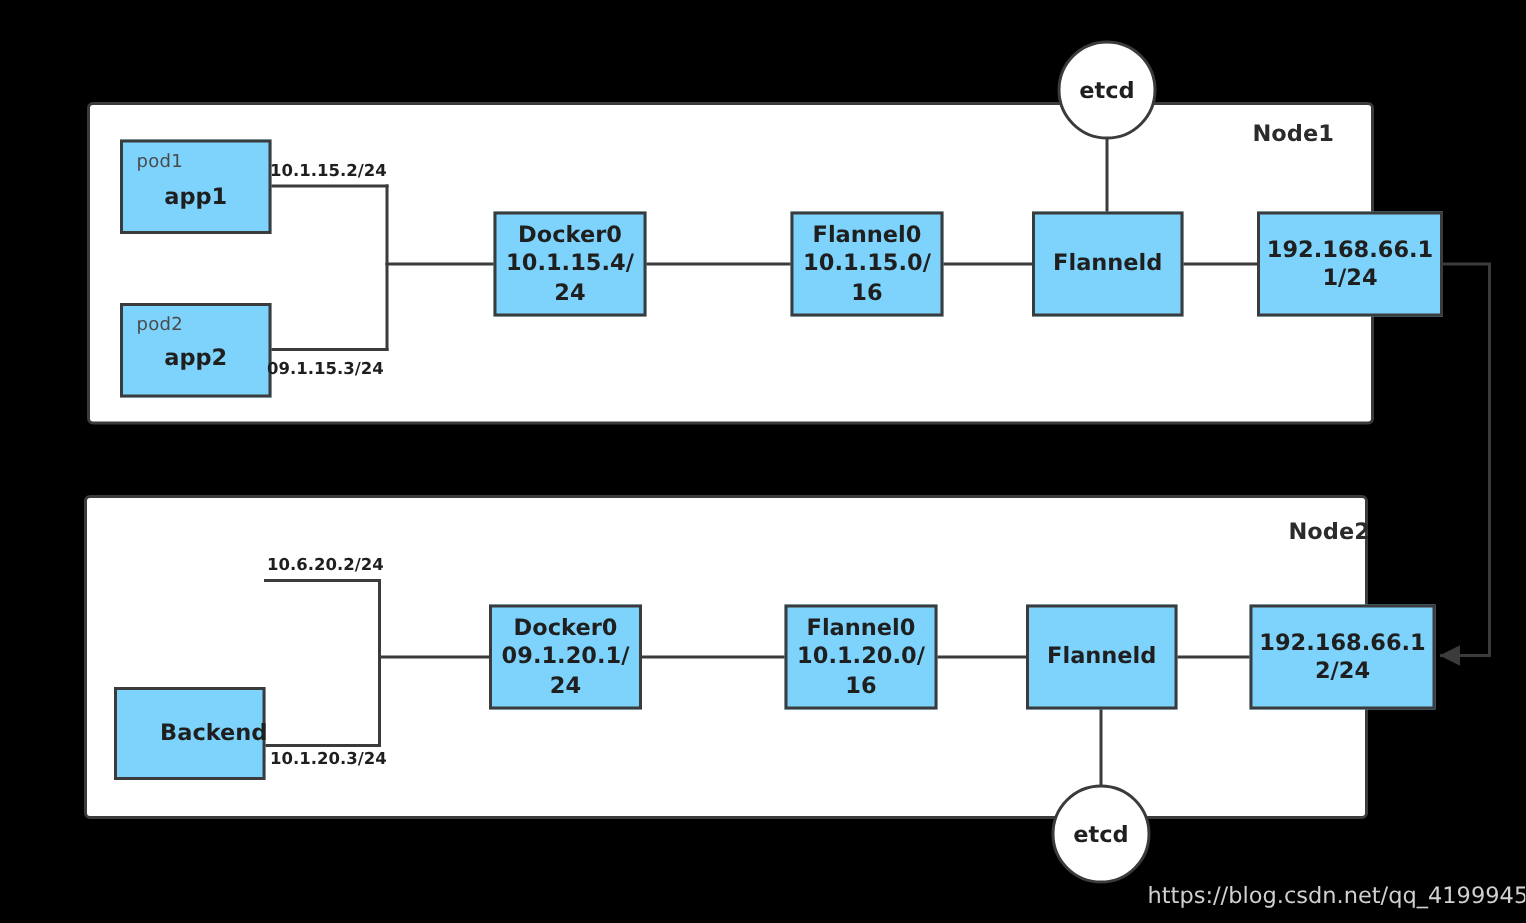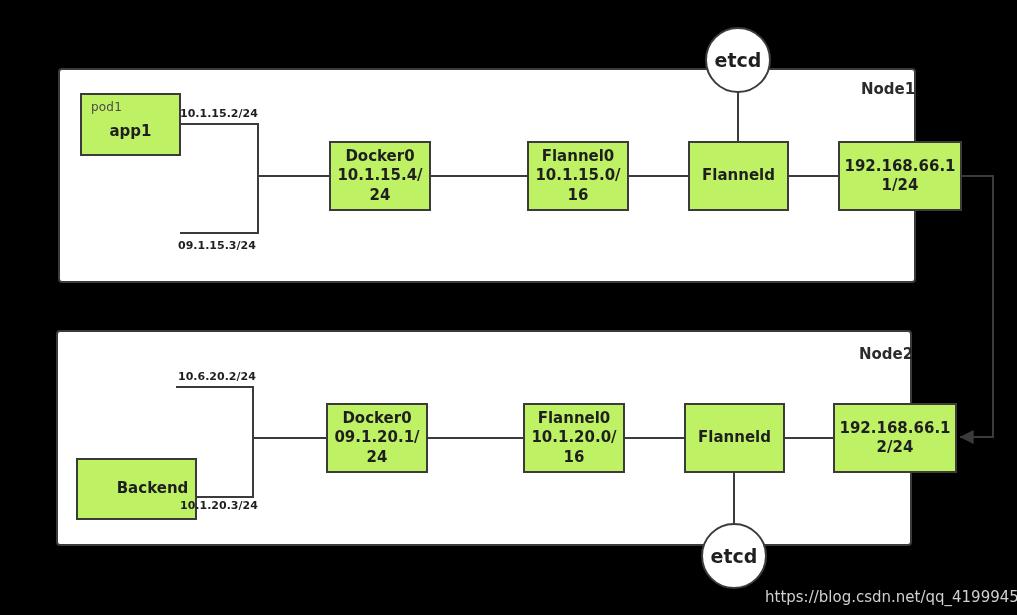--- a/index.html
+++ b/index.html
@@ -34,21 +34,21 @@
   .node-label {
     position: absolute;
     font-size: 15px;
     font-weight: bold;
     color: #2b2b2b;
     white-space: nowrap;
   }
   
   .box {
     position: absolute;
-    background: #bef264;
+    background: #7dd3fc;
     border: 2px solid #3b3b3b;
     box-sizing: border-box;
     display: flex;
     flex-direction: column;
     align-items: center;
     justify-content: center;
     color: #1f1f1f;
     font-size: 15px;
     font-weight: bold;
     line-height: 1.28;
@@ -73,21 +73,21 @@
   
   .circle {
     position: absolute;
     background: #ffffff;
     border: 2px solid #3b3b3b;
     border-radius: 50%;
     box-sizing: border-box;
     display: flex;
     align-items: center;
     justify-content: center;
-    font-size: 19px;
+    font-size: 15px;
     font-weight: bold;
     color: #1f1f1f;
   }
   
   .edge-label {
     position: absolute;
     font-size: 11px;
     font-weight: bold;
     color: #1f1f1f;
     white-space: nowrap;
@@ -148,28 +148,32 @@
       <path d="M 625 438 L 684 438"></path>
 
       <path d="M 785 438 L 833 438"></path>
 
       <path d="M 734 473 L 734 524"></path>
 
       <path d="M 962 176 L 993 176 L 993 437 L 961 437" marker-end="url(#arrowhead)"></path>
     </g>
   </svg>
 
-  <div class="node-label" style="left:861px; top:80px;">Node1</div>
+  <div class="node-label" style="left:835px; top:80px;">Node1</div>
 
   <div class="box pod" style="left:80px; top:93px; width:101px; height:63px;">
     <span class="pod-tag">pod1</span>
     <span style="margin-top:14px;text-align:right;">app1</span>
   </div>
   <div class="edge-label" style="left:180px; top:107px;">10.1.15.2/24</div>
 
+  <div class="box pod" style="left:80px; top:202px; width:101px; height:63px;">
+    <span class="pod-tag">pod2</span>
+    <span style="margin-top:10px;">app2</span>
+  </div>
   <div class="edge-label" style="left:178px; top:239px;">09.1.15.3/24</div>
 
   <div class="box" style="left:329px; top:141px; width:102px; height:70px;">
     <span>Docker0</span>
     <span class="line2">10.1.15.4/</span>
     <span class="line3">24</span>
   </div>
 
   <div class="box" style="left:527px; top:141px; width:102px; height:70px;">
     <span>Flannel0</span>
@@ -187,21 +191,21 @@
   </div>
 
   <div class="circle" style="left:705px; top:27px; width:66px; height:66px;">
     <span>etcd</span>
   </div>
 
   <div class="node-label" style="left:859px; top:345px;">Node2</div>
 
   <div class="edge-label" style="left:178px; top:370px;">10.6.20.2/24</div>
 
-  <div class="box pod" style="left:76px; top:458px; width:121px; height:62px;padding-left:32px;">
+  <div class="box pod" style="left:76px; top:458px; width:101px; height:62px;padding-left:32px;">
     <span class="pod-tag"></span>
     <span>Backend</span>
   </div>
   <div class="edge-label" style="left:180px; top:499px;">10.1.20.3/24</div>
 
   <div class="box" style="left:326px; top:403px; width:102px; height:70px;">
     <span>Docker0</span>
     <span class="line2">09.1.20.1/</span>
     <span class="line3">24</span>
   </div>

